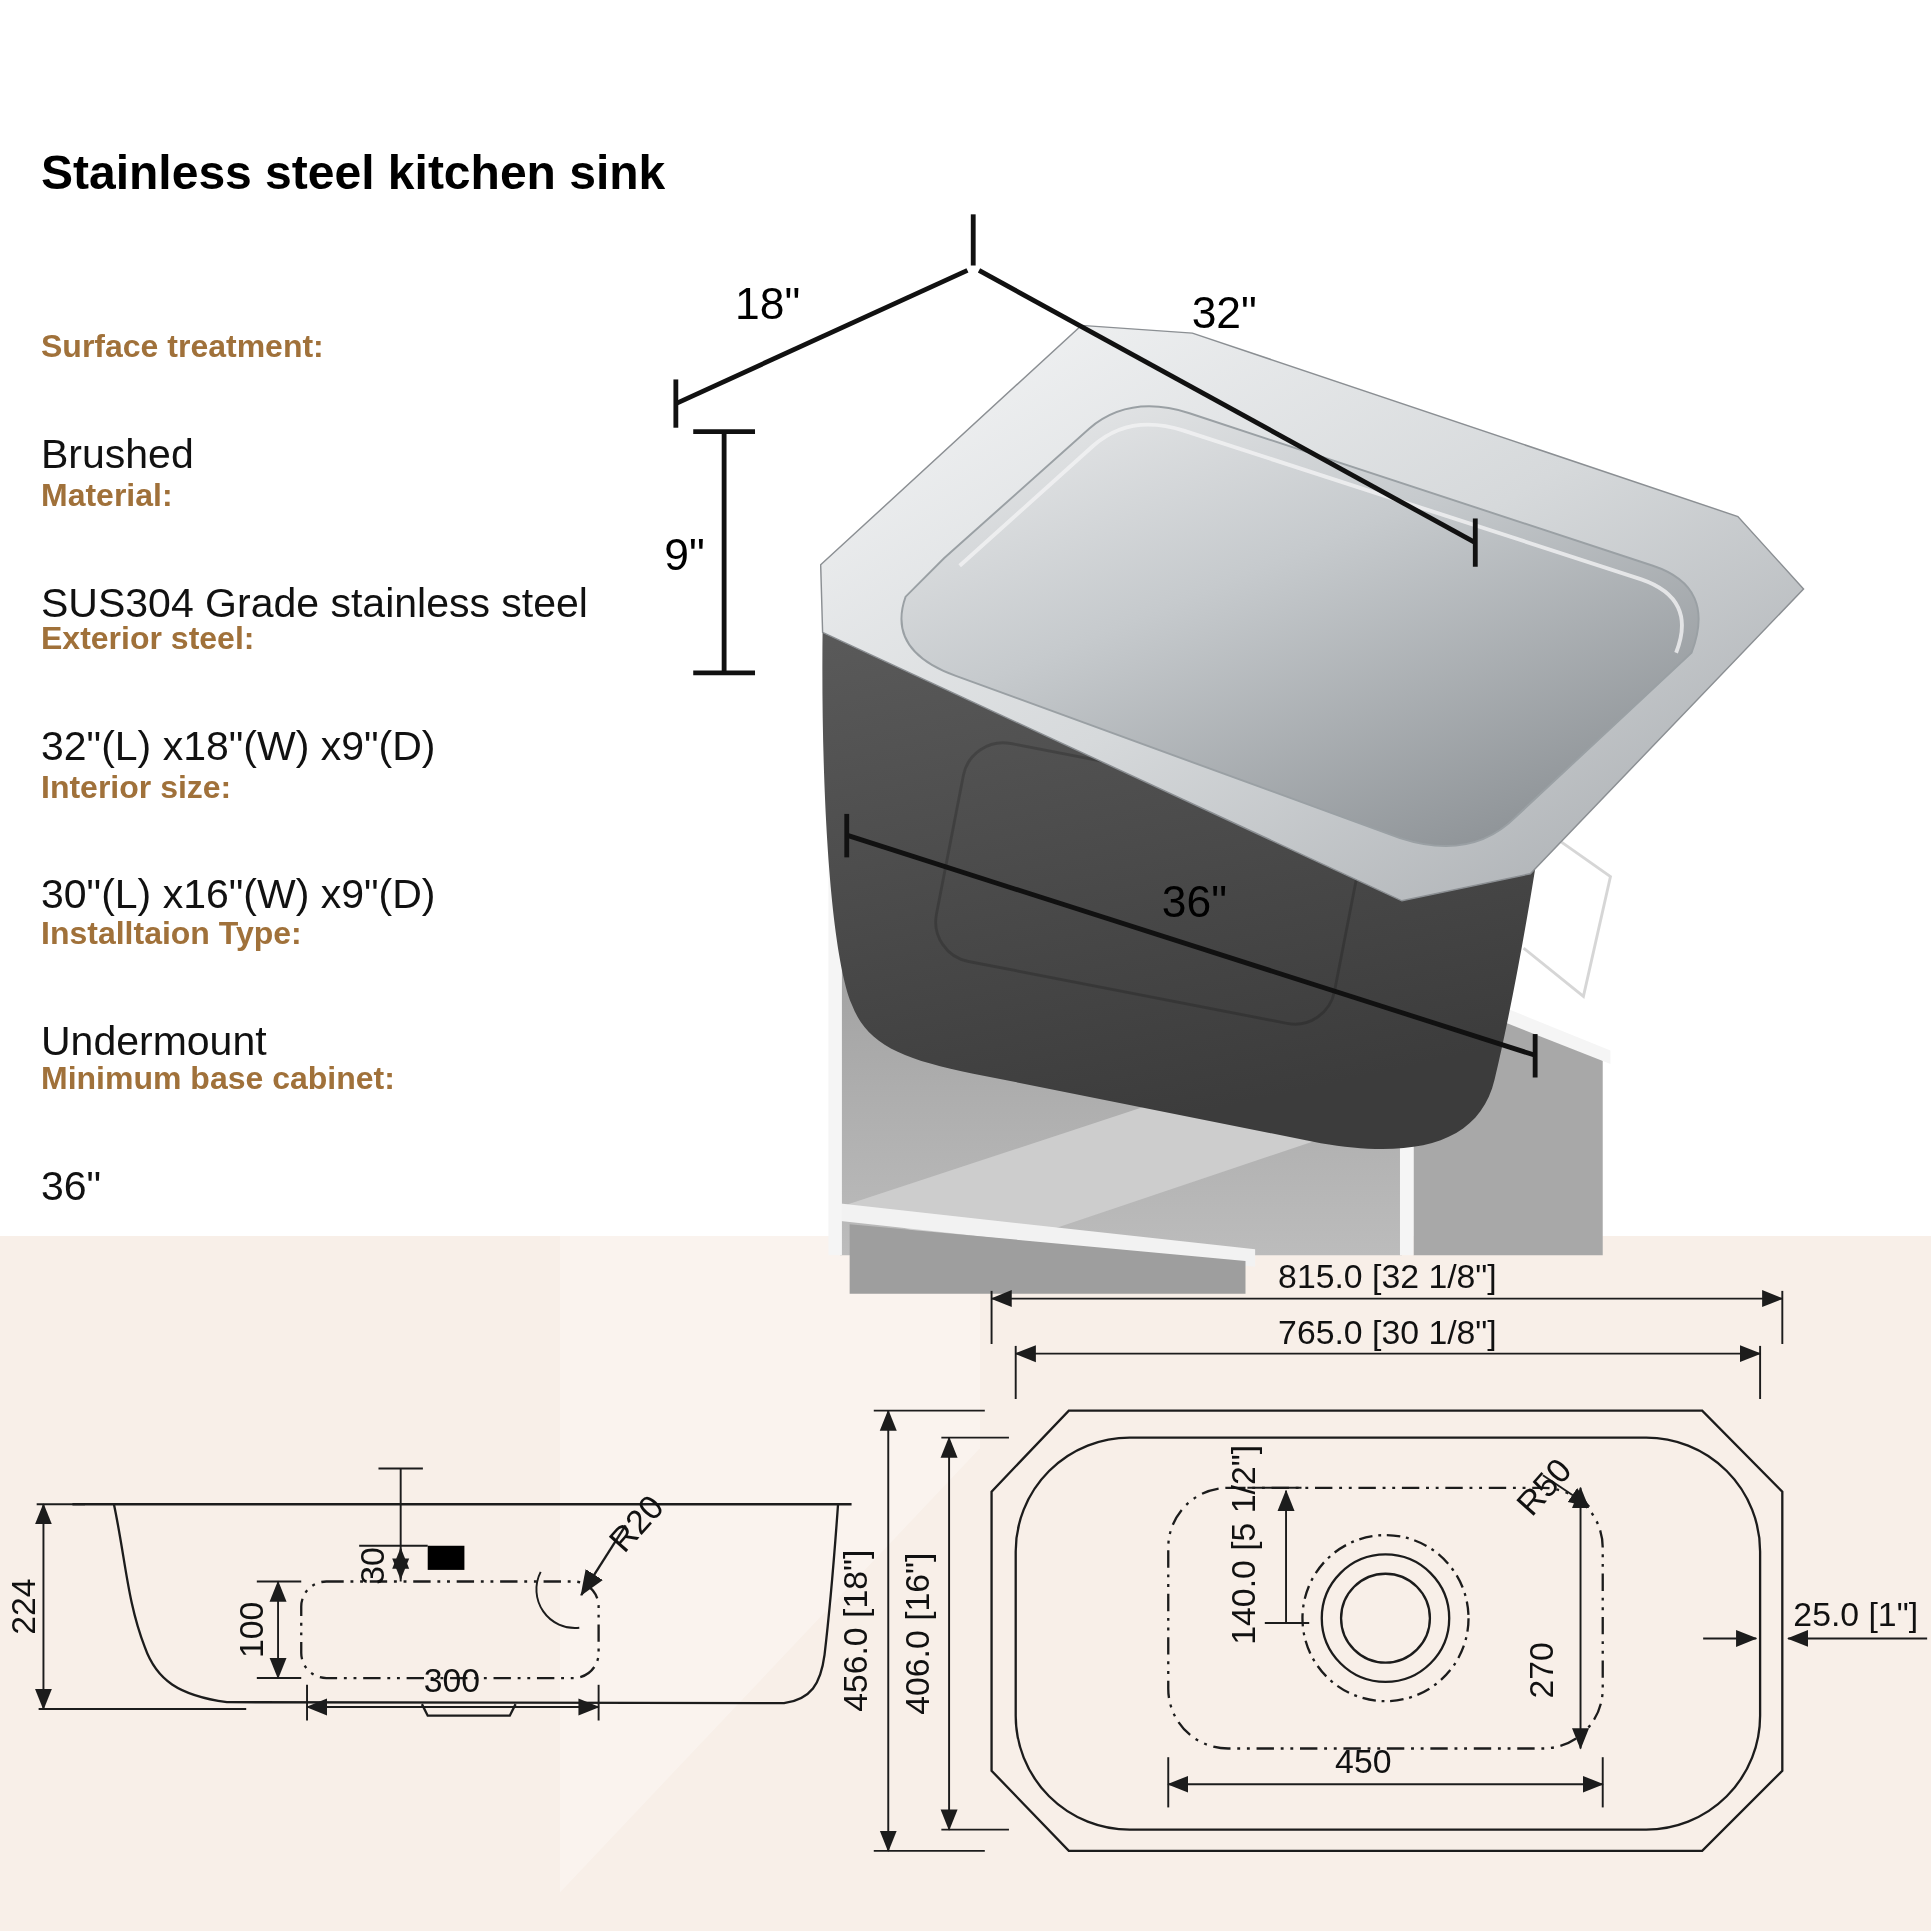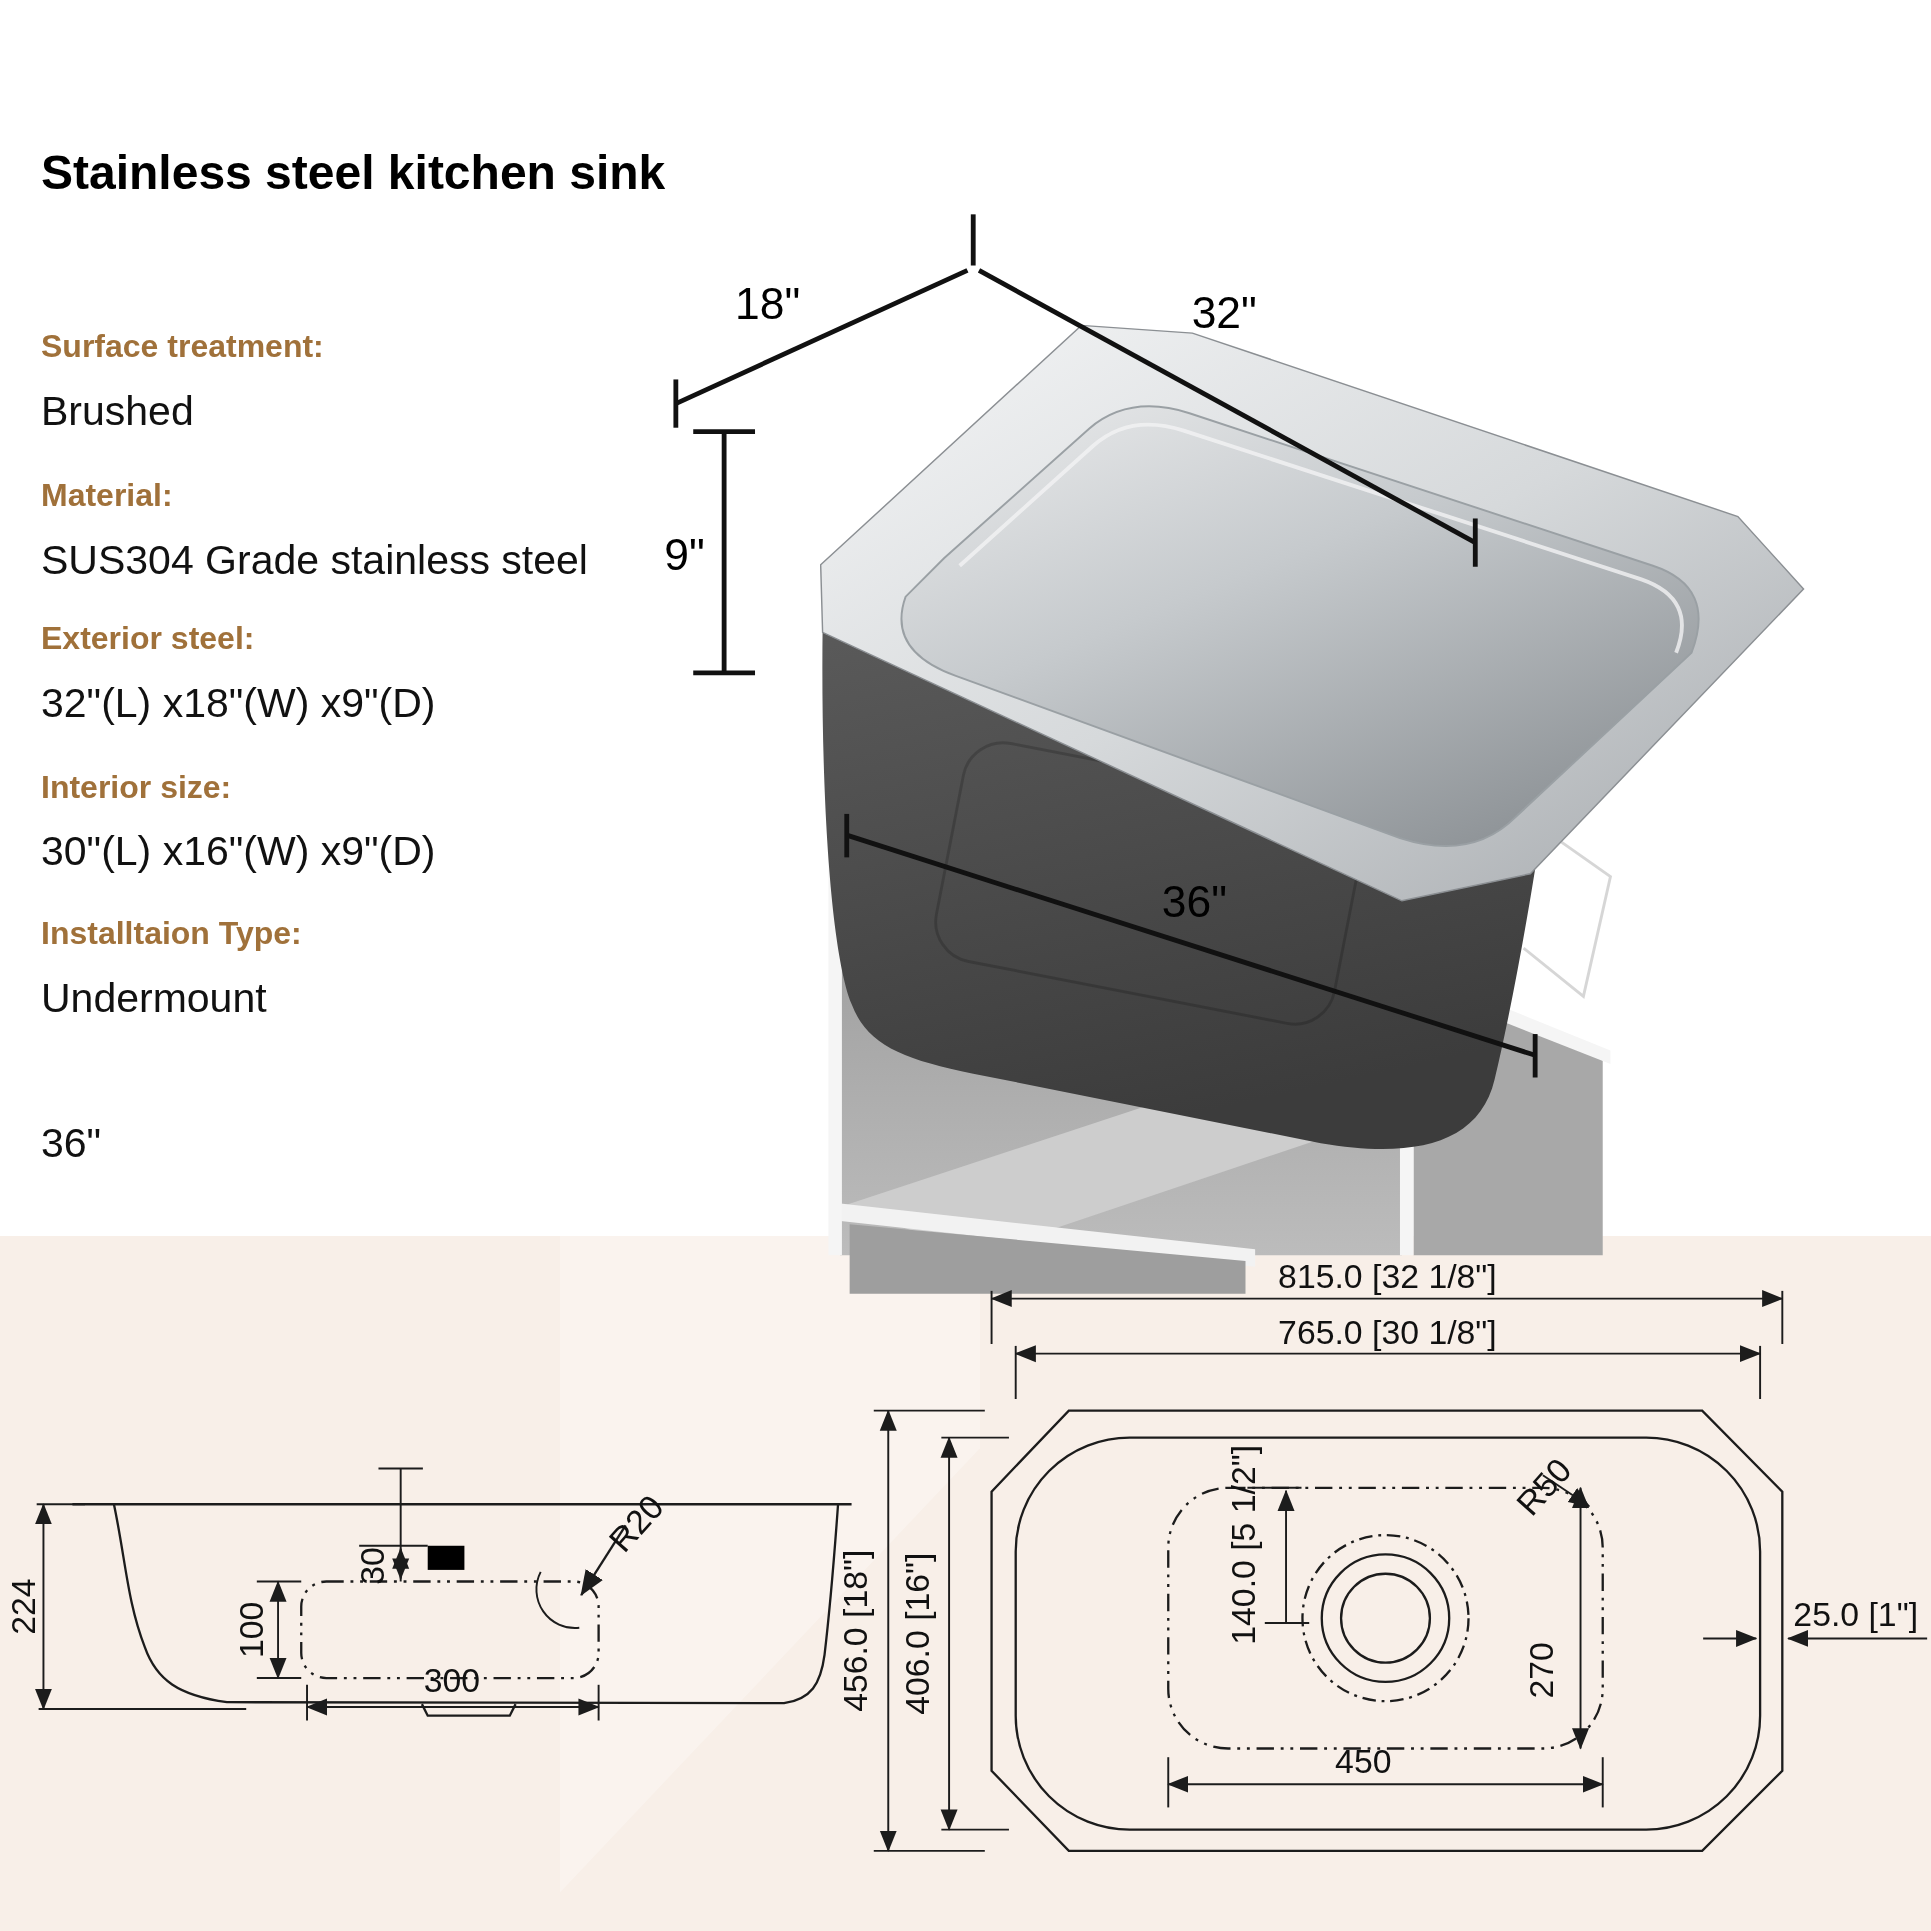--- a/index.html
+++ b/index.html
@@ -5,21 +5,21 @@
   html,body{margin:0;padding:0;background:#fff;}
   #page{position:relative;width:1931px;height:1931px;background:#ffffff;overflow:hidden;
         font-family:"Liberation Sans",sans-serif;color:#000;}
   .abs{position:absolute;}
   #beige-band{left:0;top:1236px;width:1931px;height:695px;background:#f8efe8;}
   #page-title{left:48px;top:27px;font-size:98px;font-weight:bold;color:#a0713a;letter-spacing:1.9px;}
   #subtitle{left:41px;top:145px;font-size:48px;font-weight:bold;color:#000;text-align:center;}
   #logo{left:1591px;top:39px;display:flex;align-items:center;}
   #logo .mid{font-size:64px;font-weight:bold;color:#121212;letter-spacing:1px;line-height:1;}
   .spec-label{font-size:32px;font-weight:bold;color:#a0713a;}
-  .spec-value{font-size:41px;color:#111;}
+  .spec-value{font-size:41px;color:#111;margin-top:43px;}
   svg text{font-family:"Liberation Sans",sans-serif;}
   .cad-num{font-size:35px;fill:#111;}
   .iso-num{font-size:46px;fill:#000;}
 </style>
 </head>
 <body>
 
 <div id="page">
 
   <div id="beige-band" class="abs"></div>
@@ -36,20 +36,21 @@
 
   <div class="abs spec-label" style="left:41px;top:620px">Exterior steel:</div>
   <div class="abs spec-value" style="left:41px;top:680px">32"(L) x18"(W) x9"(D)</div>
 
   <div class="abs spec-label" style="left:41px;top:769px">Interior size:</div>
   <div class="abs spec-value" style="left:41px;top:828px">30"(L) x16"(W) x9"(D)</div>
 
   <div class="abs spec-label" style="left:41px;top:915px">Installtaion Type:</div>
   <div class="abs spec-value" style="left:41px;top:975px">Undermount</div>
 
+  <div class="abs spec-label" style="left:41px;top:1060px">Minimum base cabinet:</div>
   <div class="abs spec-value" style="left:41px;top:1120px">36"</div>
 
   <svg class="abs" style="left:0;top:0" width="1931" height="1931" viewBox="0 0 2000 2000">
     <defs>
       <marker id="arr" viewBox="0 0 10 10" refX="9.5" refY="5" markerWidth="11" markerHeight="11" orient="auto-start-reverse">
         <path d="M0,1 L10,5 L0,9 z" fill="#1c1c1c"></path>
       </marker>
       <linearGradient id="steel" x1="0" y1="0" x2="1" y2="1">
         <stop offset="0" stop-color="#f5f6f7"></stop>
           <stop offset=".5" stop-color="#d6d9db"></stop>

